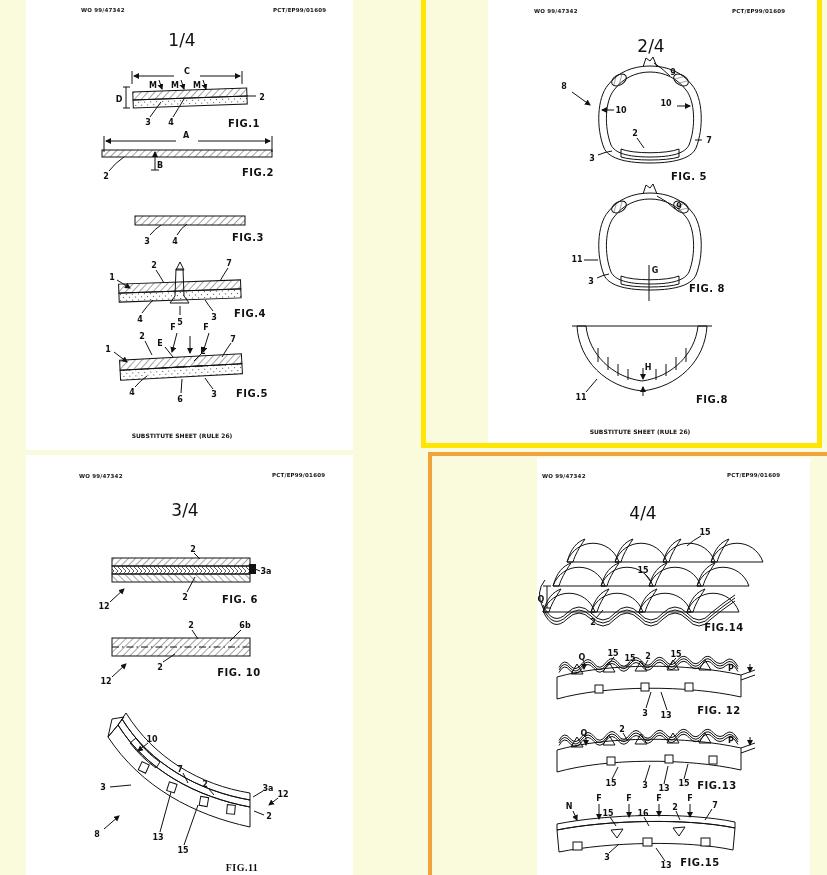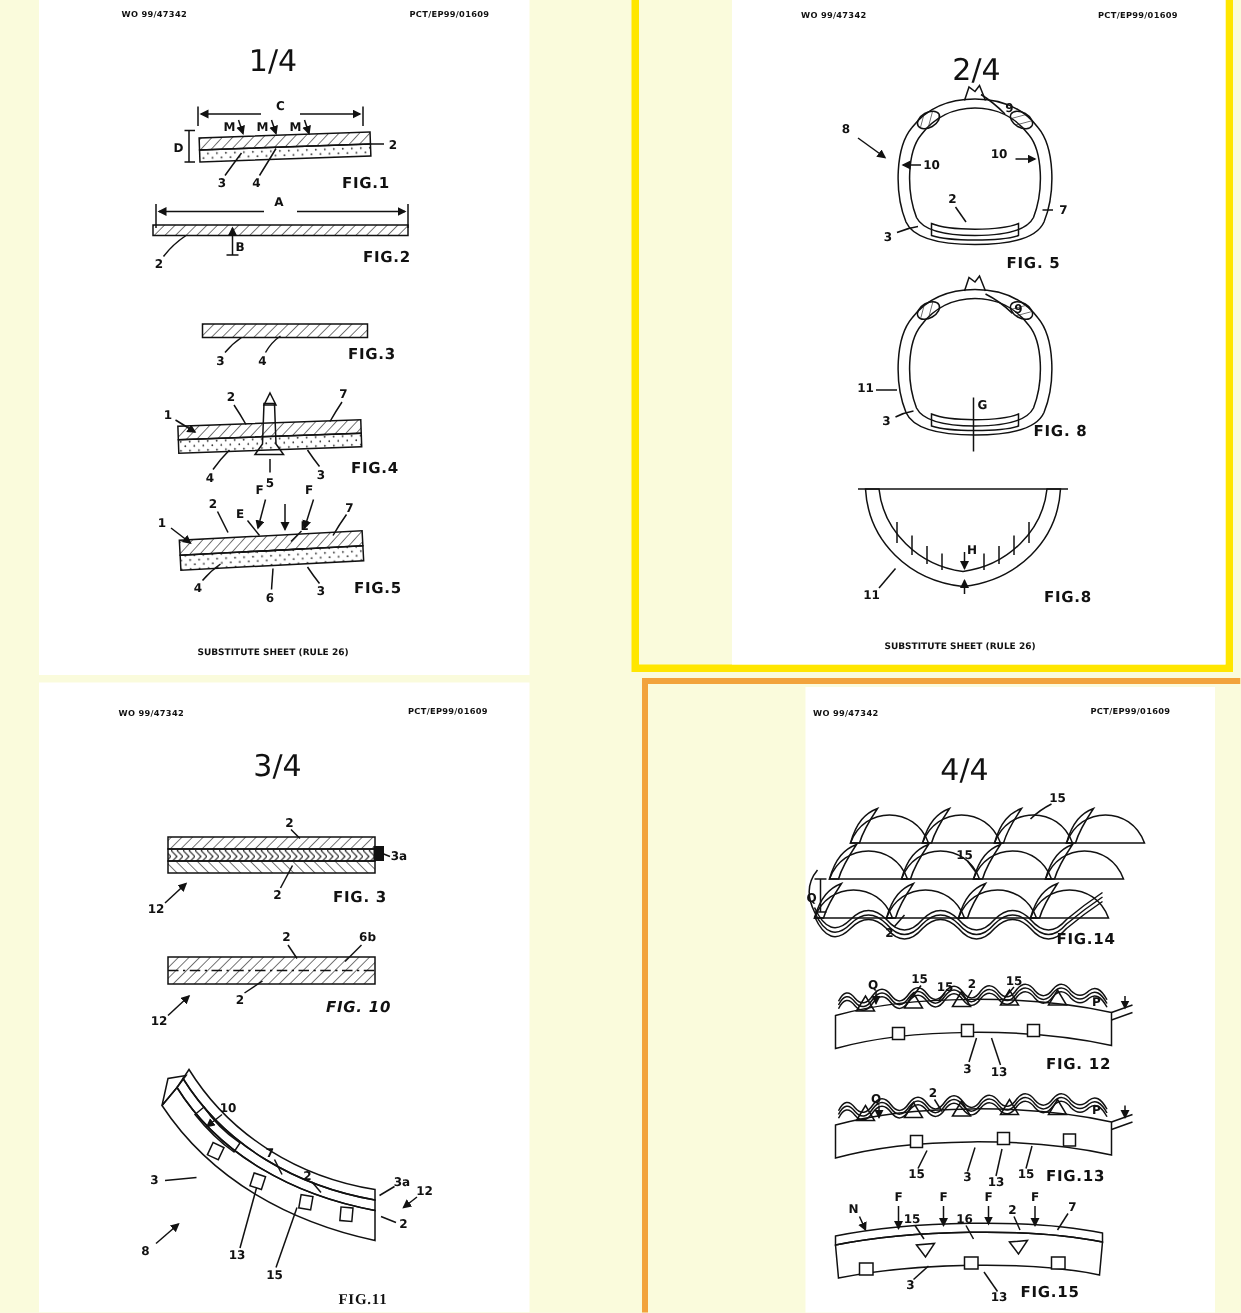--- a/index.html
+++ b/index.html
@@ -13,21 +13,21 @@
   .p2{left:62px;top:0;width:329px;height:443px}
   .wrap4{position:absolute;left:428px;top:452px;width:395px;height:423px;
          border-top:4px solid #f2a33c;border-left:4px solid #f2a33c;background:#fafbdc}
   .p4{left:105px;top:2px;width:273px;height:419px}
   .page svg{position:absolute;left:0;top:0}
   .layer{position:absolute;left:0;top:0;right:0;bottom:0;pointer-events:none}
   .txt{position:absolute;transform:translate(-50%,-50%);white-space:nowrap;color:#111}
   .ref{font-size:8px;font-weight:bold}
   .cap{font-size:10px;font-weight:bold;letter-spacing:.5px}
   .hdr{position:absolute;font-size:5.5px;font-weight:bold;letter-spacing:.2px}
-  .sheet{position:absolute;transform:translate(-50%,-50%);font-size:20px;font-weight:500}
+  .sheet{position:absolute;transform:translate(-50%,-50%);font-size:17px;font-weight:500}
   .ftr{position:absolute;transform:translate(-50%,-50%);font-size:6px;font-weight:bold}
   .ld path,.ld line{fill:none;stroke:#111;stroke-width:1}
 </style>
 </head>
 <body>
 
 <section class="page p1">
   <svg width="327" height="450" viewBox="0 0 327 450">
     <defs>
       <pattern id="p1h" width="5" height="5" patternUnits="userSpaceOnUse" patternTransform="rotate(45)">
@@ -293,26 +293,26 @@
       <line x1="238" y1="360" x2="228" y2="356"></line>
       <line x1="78" y1="374" x2="93" y2="361" marker-end="url(#p3m)"></line>
       <line x1="134" y1="377" x2="145" y2="337"></line>
       <line x1="158" y1="390" x2="172" y2="350"></line>
     </g>
   </svg>
   <span class="hdr" style="left:53px;top:18px">WO 99/47342</span>
   <span class="hdr" style="left:246px;top:17px">PCT/EP99/01609</span>
   <span class="sheet" style="left:159px;top:55px">3/4</span>
   <div class="layer">
-      <span class="txt cap" style="left: 214px; top: 144px;">FIG. 3</span>
+      <span class="txt cap" style="left: 214px; top: 144px;">FIG. 6</span>
       <span class="txt ref" style="left: 167px; top: 94px;">2</span>
       <span class="txt ref" style="left: 240px; top: 116px;">3a</span>
       <span class="txt ref" style="left: 159px; top: 142px;">2</span>
       <span class="txt ref" style="left: 78px; top: 151px;">12</span>
-      <span class="txt cap" style="left: 213px; top: 217px; font-style: italic;">FIG. 10</span>
+      <span class="txt cap" style="left: 213px; top: 217px;">FIG. 10</span>
       <span class="txt ref" style="left: 165px; top: 170px;">2</span>
       <span class="txt ref" style="left: 219px; top: 170px;">6b</span>
       <span class="txt ref" style="left: 134px; top: 212px;">2</span>
       <span class="txt ref" style="left: 80px; top: 226px;">12</span>
       <span class="txt cap" style="left: 216px; top: 412px; font-family: Liberation Serif, serif;">FIG.11</span>
       <span class="txt ref" style="left: 126px; top: 284px;">10</span>
       <span class="txt ref" style="left: 77px; top: 332px;">3</span>
       <span class="txt ref" style="left: 154px; top: 314px;">7</span>
       <span class="txt ref" style="left: 179px; top: 329px;">2</span>
       <span class="txt ref" style="left: 242px; top: 333px;">3a</span>

